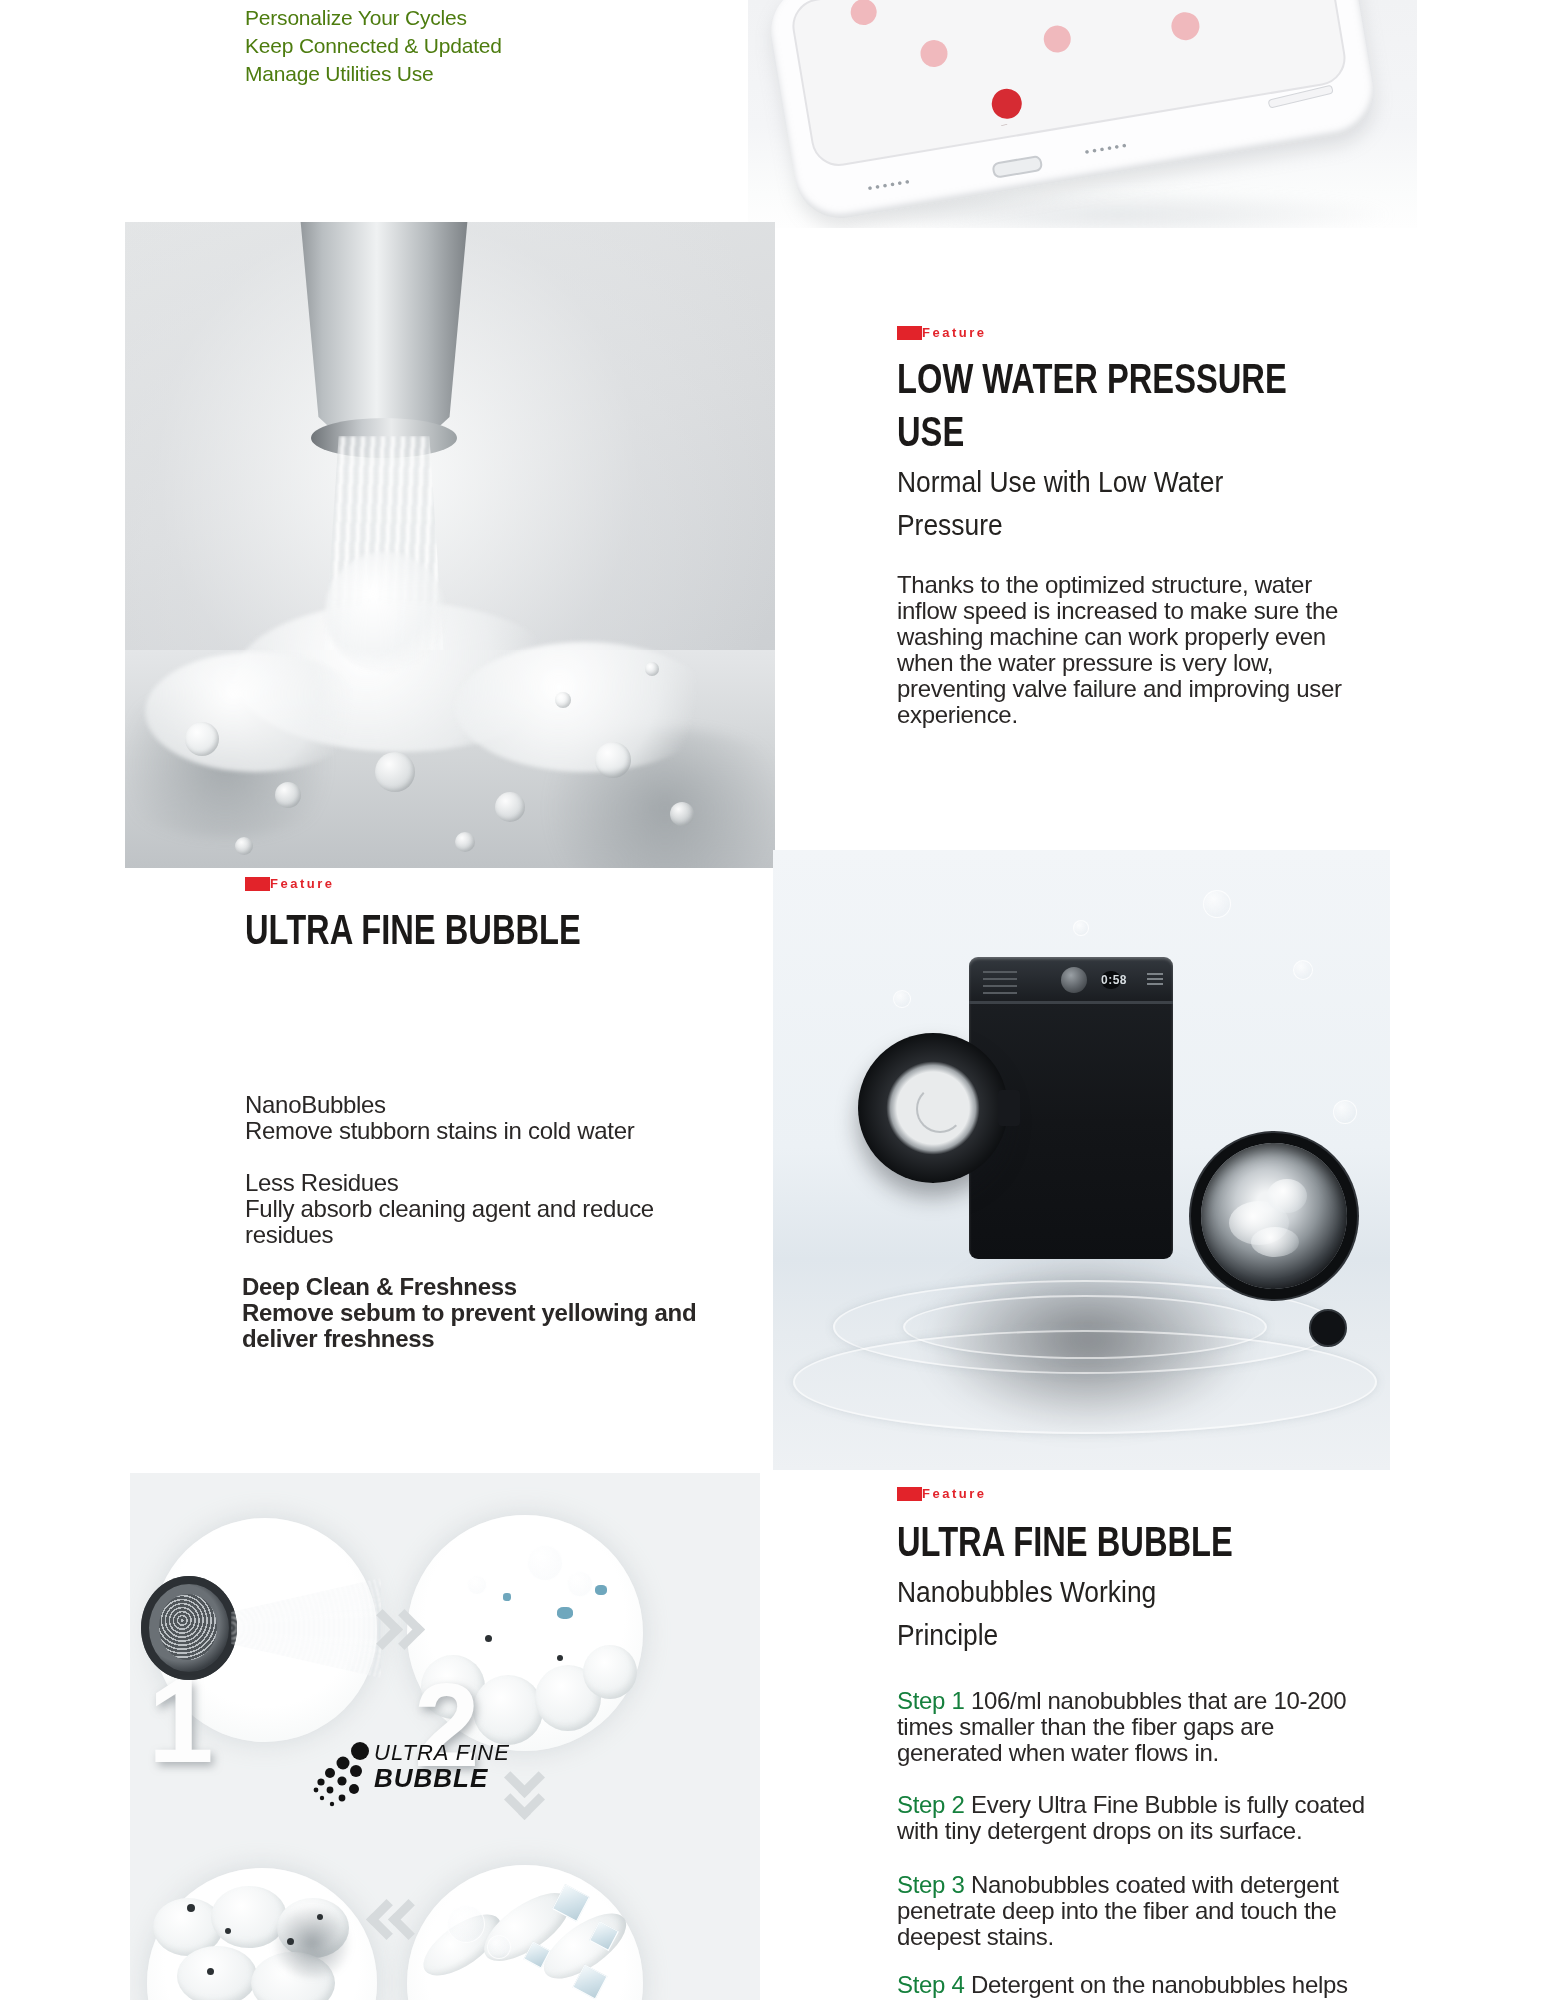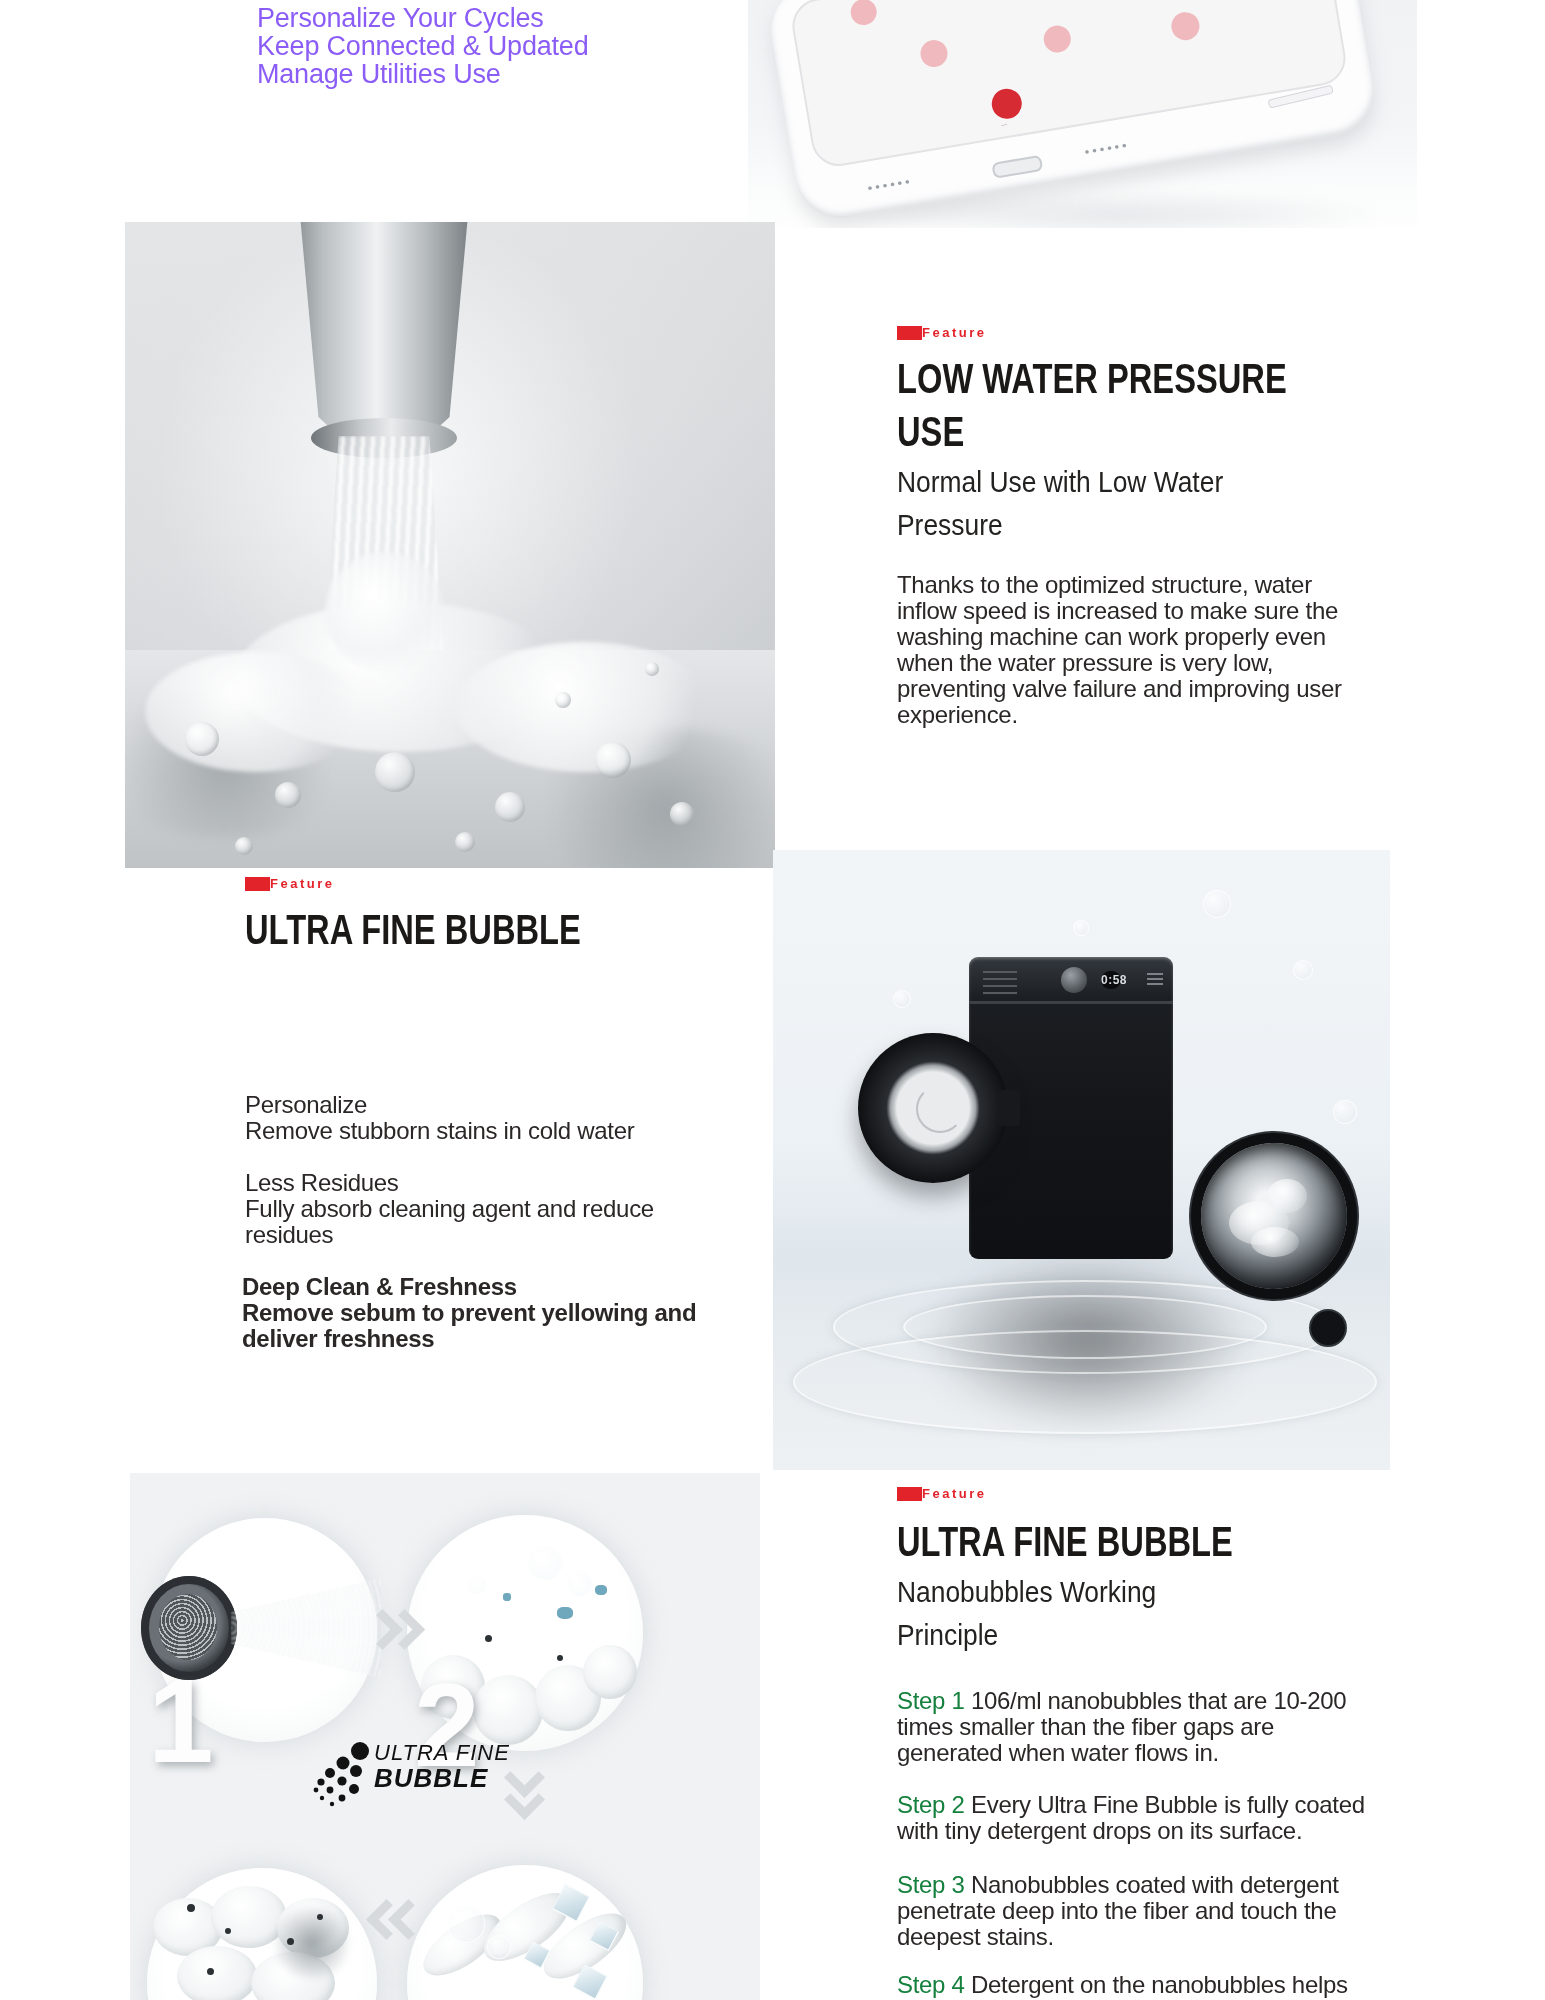--- a/index.html
+++ b/index.html
@@ -1,21 +1,21 @@
 <!DOCTYPE html>
 <html><head>
 <meta charset="utf-8">
 <style>
   html,body{margin:0;padding:0;background:#ffffff;}
   .page{position:relative;width:1545px;height:2000px;background:#fff;overflow:hidden;
         font-family:"Liberation Sans",sans-serif;color:#262423;}
   .abs{position:absolute;}
 
   
-  .intro-line{font-size:27px;line-height:28px;color:#8b5cf6;white-space:nowrap;letter-spacing:-0.2px;margin-left:12px;}
+  .intro-line{font-size:21px;line-height:28px;color:#4d7c0f;white-space:nowrap;letter-spacing:-0.2px;}
   .feature{display:flex;align-items:center;}
   .feature .bar{width:25px;height:14px;background:#e2232a;}
   .feature .txt{color:#e2232a;font-weight:700;font-size:13px;letter-spacing:2.5px;}
   .h1{font-weight:700;font-size:43px;line-height:53px;color:#1b1918;white-space:nowrap;
       transform:scaleX(0.76);transform-origin:left top;}
   .h2{font-weight:400;font-size:30px;line-height:43px;color:#242220;white-space:nowrap;
       transform:scaleX(0.88);transform-origin:left top;}
   .body-t{font-size:24px;line-height:26px;letter-spacing:-0.3px;color:#2a2726;}
   .body-t div{white-space:nowrap;}
   .step-label{color:#15803d;}
@@ -196,21 +196,21 @@
   </div>
 
   <div class="abs feature" style="left:245px;top:876px;">
     <span class="bar"></span>
     <span class="txt">Feature</span>
   </div>
   <div class="abs" style="left:245px;top:903px;">
     <div class="h1">ULTRA FINE BUBBLE</div>
   </div>
   <div class="abs body-t" style="left:245px;top:1092px;">
-    <div>Personalize</div>
+    <div>NanoBubbles</div>
     <div>Remove stubborn stains in cold water</div>
   </div>
   <div class="abs body-t" style="left:245px;top:1170px;">
     <div>Less Residues</div>
     <div>Fully absorb cleaning agent and reduce</div>
     <div>residues</div>
   </div>
   <div class="abs body-t" style="left:242px;top:1274px;font-weight:bold;">
     <div>Deep Clean &amp; Freshness</div>
     <div>Remove sebum to prevent yellowing and</div>

